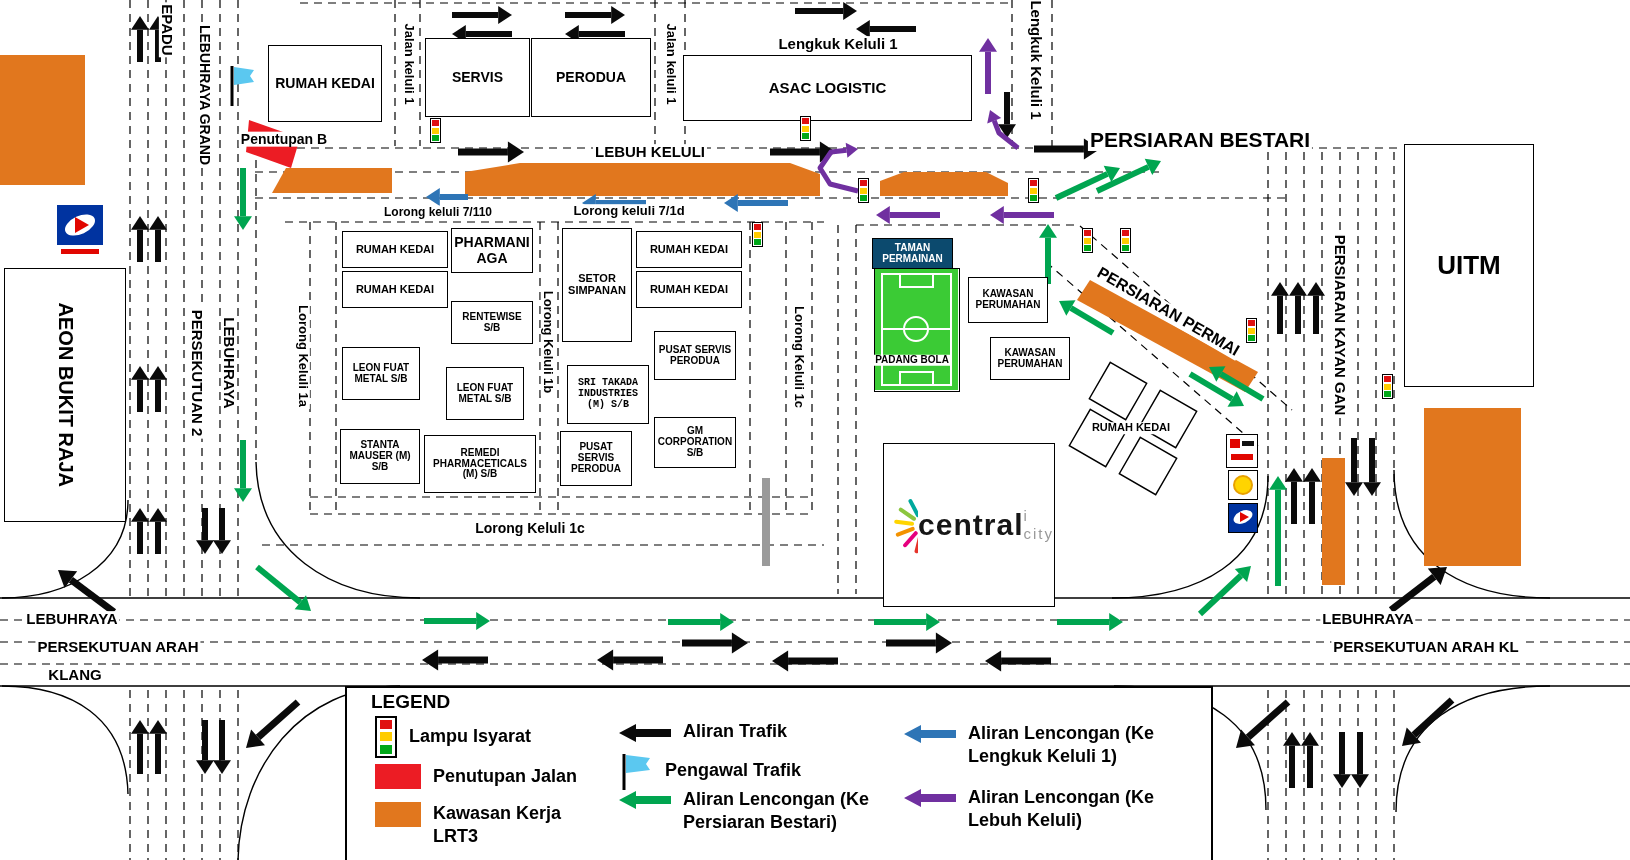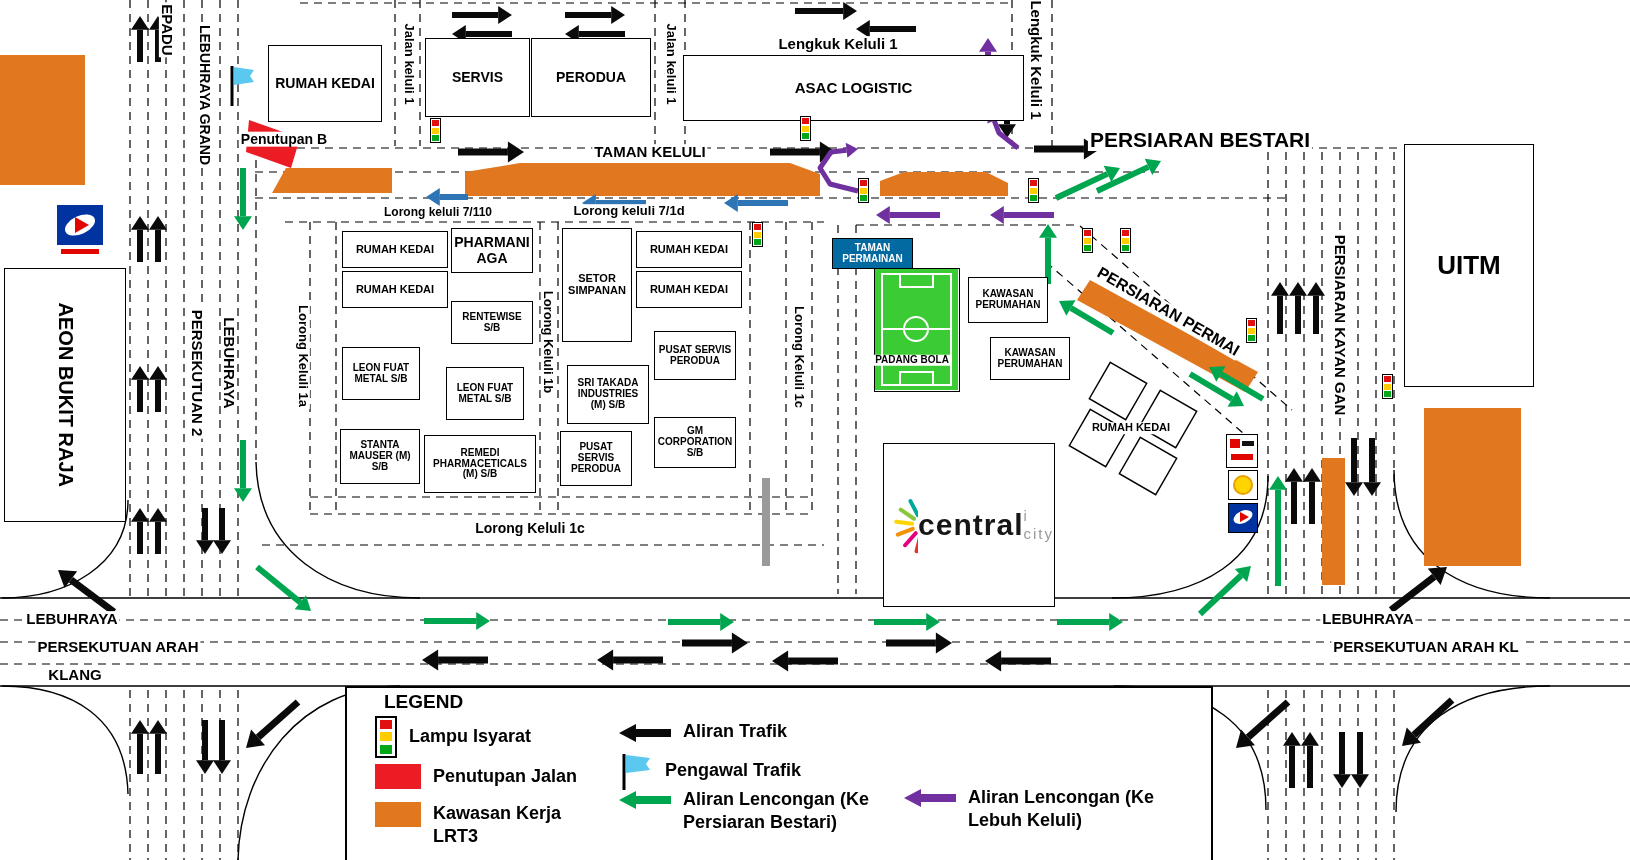--- a/index.html
+++ b/index.html
@@ -19,21 +19,21 @@
   .tl{position:absolute;width:11px;height:25px;background:#fff;border:1px solid #000;box-sizing:border-box;
       display:flex;flex-direction:column;align-items:center;justify-content:space-between;padding:1px;}
   .tl i{display:block;width:7px;height:6px;}
   #field{left:874px;top:268px;width:86px;height:124px;border:1.6px solid #000;box-sizing:border-box;}
   #icity{left:883px;top:443px;width:172px;height:164px;background:#fff;border:1.6px solid #000;
          box-sizing:border-box;display:flex;align-items:center;justify-content:center;}
   .ic1{font-size:30px;font-weight:bold;letter-spacing:1px;color:#161616;line-height:1;}
   .ic2{font-size:15px;color:#9a9a9a;letter-spacing:2px;line-height:1.2;}
   #legend{position:absolute;left:345px;top:686px;width:868px;height:210px;background:#fff;
           border:2.5px solid #000;z-index:10;box-sizing:border-box;}
-  .lg-title{position:absolute;left:24px;top:3px;font-size:19px;font-weight:bold;margin-left:13px;}
+  .lg-title{position:absolute;left:24px;top:3px;font-size:19px;font-weight:bold;}
   .lg-item{position:absolute;display:flex;align-items:center;gap:12px;font-size:18px;font-weight:bold;line-height:1.28;}
   .lg-item.top{align-items:flex-start;}
   .lg-tl{display:flex;flex-direction:column;justify-content:space-around;align-items:center;
          width:22px;height:42px;border:2px solid #000;background:#fff;box-sizing:border-box;flex:none;}
   .lg-tl i{width:12px;height:9px;display:block;}
   .dot-r{background:#e01010;} .dot-y{background:#ffcc00;} .dot-g{background:#00a818;}
   .sw{width:46px;height:25px;display:inline-block;flex:none;}
   .lg-arrow{flex:none;margin-top:2px;}
   .lg-lab{display:inline-block;}
 </style>
@@ -422,21 +422,21 @@
       <div class="bld" style="left: 1424px; top: 408px; width: 97px; height: 158px; background: rgb(225, 119, 30);"></div>
       <div class="bld bordered" style="left: 268px; top: 45px; width: 114px; height: 77px;">
         <span style="font-size: 14px;">RUMAH KEDAI</span>
       </div>
       <div class="bld bordered" style="left: 425px; top: 38px; width: 105px; height: 79px;">
         <span style="font-size: 14px;">SERVIS</span>
       </div>
       <div class="bld bordered" style="left: 531px; top: 38px; width: 120px; height: 79px;">
         <span style="font-size: 14px;">PERODUA</span>
       </div>
-      <div class="bld bordered" style="left: 683px; top: 55px; width: 341px; height: 66px;">
+      <div class="bld bordered" style="left: 683px; top: 55px; width: 289px; height: 66px;">
         <span style="font-size: 15px;">ASAC LOGISTIC</span>
       </div>
       <div class="bld bordered" style="left: 4px; top: 268px; width: 122px; height: 254px;">
         <span style="font-size: 20px; transform: rotate(90deg); white-space: nowrap;">AEON BUKIT RAJA</span>
       </div>
       <div class="bld bordered" style="left: 1404px; top: 144px; width: 130px; height: 243px;">
         <span style="font-size: 26px;">UITM</span>
       </div>
       <div class="bld bordered" style="left: 342px; top: 231px; width: 106px; height: 37px;">
         <span style="font-size: 11px;">RUMAH KEDAI</span>
@@ -458,21 +458,21 @@
       </div>
       <div class="bld bordered" style="left: 636px; top: 271px; width: 106px; height: 37px;">
         <span style="font-size: 11px;">RUMAH KEDAI</span>
       </div>
       <div class="bld bordered" style="left: 342px; top: 347px; width: 78px; height: 53px;">
         <span style="font-size: 10px;">LEON FUAT METAL S/B</span>
       </div>
       <div class="bld bordered" style="left: 446px; top: 367px; width: 78px; height: 53px;">
         <span style="font-size: 10px;">LEON FUAT METAL S/B</span>
       </div>
-      <div class="bld bordered" style="left: 567px; top: 365px; width: 82px; height: 59px;">
+      <div class="bld bordered" style="left: 567px; top: 365px; width: 82px; height: 59px; font-family: Liberation Mono, monospace;">
         <span style="font-size: 10px;">SRI TAKADA INDUSTRIES (M) S/B</span>
       </div>
       <div class="bld bordered" style="left: 654px; top: 331px; width: 82px; height: 49px;">
         <span style="font-size: 10px;">PUSAT SERVIS PERODUA</span>
       </div>
       <div class="bld bordered" style="left: 654px; top: 417px; width: 82px; height: 51px;">
         <span style="font-size: 10px;">GM CORPORATION S/B</span>
       </div>
       <div class="bld bordered" style="left: 340px; top: 429px; width: 80px; height: 55px;">
         <span style="font-size: 10px;">STANTA MAUSER (M) S/B</span>
@@ -482,32 +482,32 @@
       </div>
       <div class="bld bordered" style="left: 560px; top: 431px; width: 72px; height: 55px;">
         <span style="font-size: 10px;">PUSAT SERVIS PERODUA</span>
       </div>
       <div class="bld bordered" style="left: 968px; top: 277px; width: 80px; height: 46px;">
         <span style="font-size: 10px;">KAWASAN PERUMAHAN</span>
       </div>
       <div class="bld bordered" style="left: 990px; top: 337px; width: 80px; height: 43px;">
         <span style="font-size: 10px;">KAWASAN PERUMAHAN</span>
       </div>
-      <div class="bld bordered" style="left: 832px; top: 238px; width: 81px; height: 31px; background: #0369a1;">
+      <div class="bld bordered" style="left: 872px; top: 238px; width: 81px; height: 31px; background: #0c4a6e;">
         <span style="font-size: 10px; color: rgb(255, 255, 255);">TAMAN PERMAINAN</span>
       </div>
       <div class="lbl" style="left: 167px; top: 30px; font-size: 15px; transform: translate(-50%, -50%) rotate(90deg);">EPADU</div>
       <div class="lbl" style="left: 205px; top: 95px; font-size: 14px; transform: translate(-50%, -50%) rotate(90deg);">LEBUHRAYA GRAND</div>
       <div class="lbl" style="left: 229px; top: 363px; font-size: 15px; transform: translate(-50%, -50%) rotate(90deg);">LEBUHRAYA</div>
       <div class="lbl" style="left: 197px; top: 373px; font-size: 15px; transform: translate(-50%, -50%) rotate(90deg);">PERSEKUTUAN 2</div>
       <div class="lbl" style="left: 409px; top: 64px; font-size: 13px; transform: translate(-50%, -50%) rotate(90deg);">Jalan keluli 1</div>
       <div class="lbl" style="left: 671px; top: 64px; font-size: 13px; transform: translate(-50%, -50%) rotate(90deg);">Jalan keluli 1</div>
       <div class="lbl" style="left: 838px; top: 44px; font-size: 15px; transform: translate(-50%, -50%) rotate(0deg);">Lengkuk Keluli 1</div>
       <div class="lbl" style="left: 1036px; top: 60px; font-size: 15px; transform: translate(-50%, -50%) rotate(90deg);">Lengkuk Keluli 1</div>
-      <div class="lbl" style="left: 650px; top: 152px; font-size: 15px; transform: translate(-50%, -50%) rotate(0deg);">TAMAN KELULI</div>
+      <div class="lbl" style="left: 650px; top: 152px; font-size: 15px; transform: translate(-50%, -50%) rotate(0deg);">LEBUH KELULI</div>
       <div class="lbl" style="left: 1200px; top: 140px; font-size: 21px; transform: translate(-50%, -50%) rotate(0deg);">PERSIARAN BESTARI</div>
       <div class="lbl" style="left: 284px; top: 139px; font-size: 14px; transform: translate(-50%, -50%) rotate(0deg);">Penutupan B</div>
       <div class="lbl" style="left: 438px; top: 212px; font-size: 12px; transform: translate(-50%, -50%) rotate(0deg);">Lorong keluli 7/110</div>
       <div class="lbl" style="left: 629px; top: 211px; font-size: 13px; transform: translate(-50%, -50%) rotate(0deg);">Lorong keluli 7/1d</div>
       <div class="lbl" style="left: 303px; top: 356px; font-size: 13px; transform: translate(-50%, -50%) rotate(90deg);">Lorong Keluli 1a</div>
       <div class="lbl" style="left: 548px; top: 342px; font-size: 13px; transform: translate(-50%, -50%) rotate(90deg);">Lorong Keluli 1b</div>
       <div class="lbl" style="left: 799px; top: 357px; font-size: 13px; transform: translate(-50%, -50%) rotate(90deg);">Lorong Keluli 1c</div>
       <div class="lbl" style="left: 530px; top: 528px; font-size: 14px; transform: translate(-50%, -50%) rotate(0deg);">Lorong Keluli 1c</div>
       <div class="lbl" style="left: 1168px; top: 312px; font-size: 16px; transform: translate(-50%, -50%) rotate(30deg);">PERSIARAN PERMAI</div>
       <div class="lbl" style="left: 1340px; top: 325px; font-size: 15px; transform: translate(-50%, -50%) rotate(90deg);">PERSIARAN KAYAN GAN</div>
@@ -598,20 +598,26 @@
         </svg>
       <span class="lg-lab">Pengawal Trafik</span>
     </div>
     <div class="lg-item top" style="left:272px;top:100px">
       <svg class="lg-arrow" width="52" height="20" viewBox="0 0 52 20">
         <polygon points="0,10 17,1 17,6 52,6 52,14 17,14 17,19" fill="#00A550"></polygon>
         </svg>
       <span class="lg-lab" style="width:205px">Aliran Lencongan (Ke Persiaran Bestari)</span>
     </div>
 
+    <div class="lg-item top" style="left:557px;top:34px">
+      <svg class="lg-arrow" width="52" height="20" viewBox="0 0 52 20">
+        <polygon points="0,10 17,1 17,6 52,6 52,14 17,14 17,19" fill="#2E75B6"></polygon>
+        </svg>
+      <span class="lg-lab" style="width:215px">Aliran Lencongan (Ke Lengkuk Keluli 1)</span>
+    </div>
     <div class="lg-item top" style="left:557px;top:98px">
       <svg class="lg-arrow" width="52" height="20" viewBox="0 0 52 20">
         <polygon points="0,10 17,1 17,6 52,6 52,14 17,14 17,19" fill="#7030A0"></polygon>
         </svg>
       <span class="lg-lab" style="width:215px">Aliran Lencongan (Ke Lebuh Keluli)</span>
     </div>
   </div>
 </div>
 
 </body></html>

